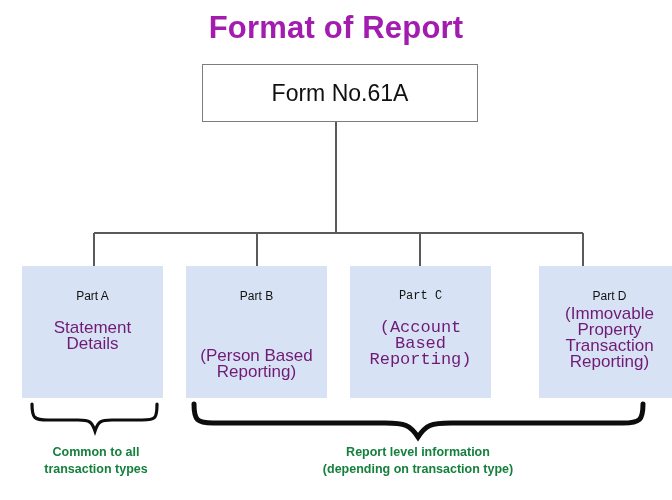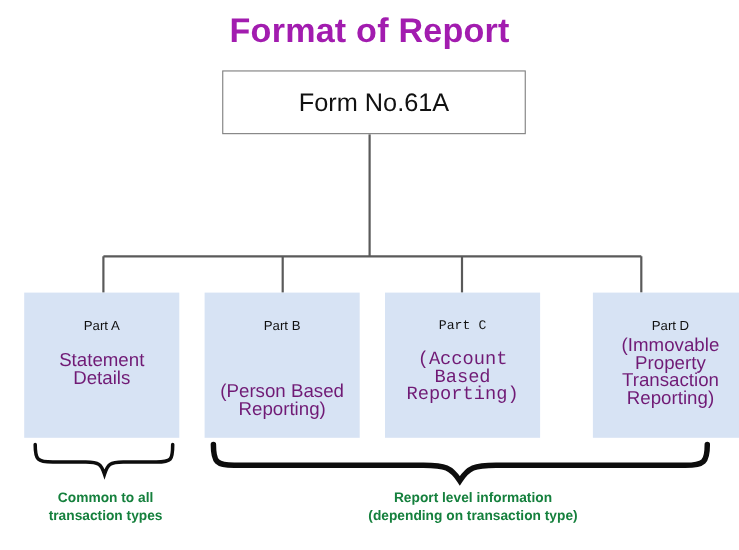--- a/index.html
+++ b/index.html
@@ -94,21 +94,21 @@
     color: #15803d;
     line-height: 17px;
     white-space: pre-line;
   }
   .caption.left {
     left: 10px;
     top: 444px;
     width: 172px;
   }
   .caption.right {
-    left: 260px;
+    left: 248px;
     top: 444px;
     width: 340px;
   }
 </style>
 </head>
 <body>
 
 <div id="stage">
 
   <svg id="diagram-svg" viewBox="0 0 672 500">

